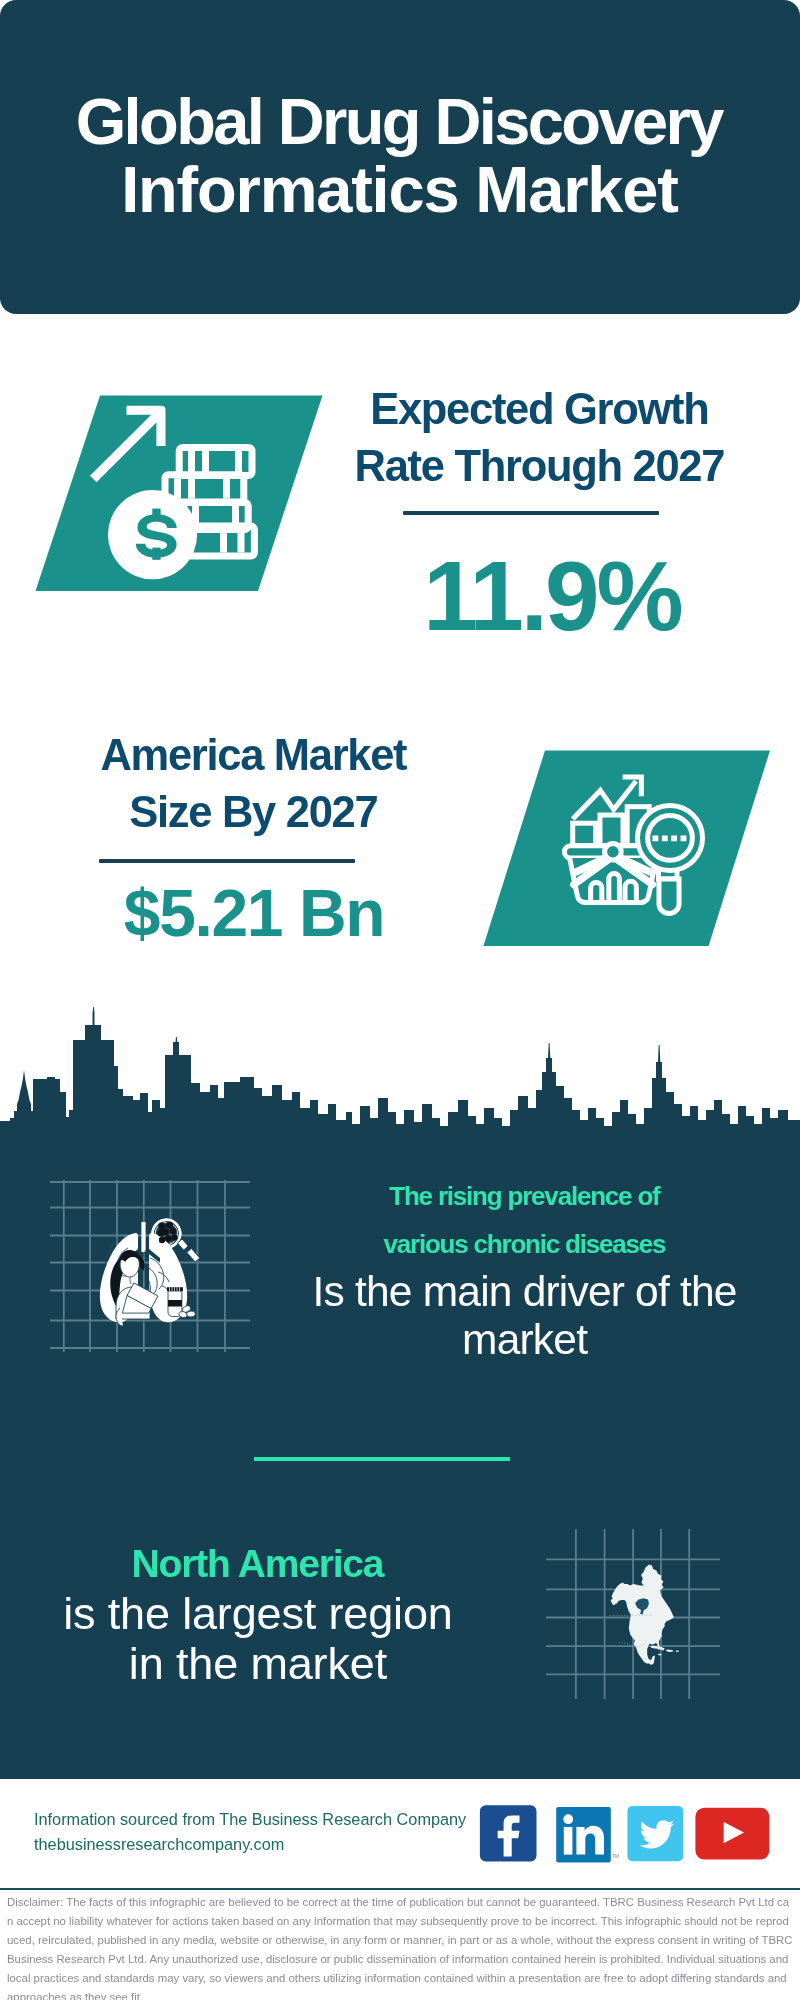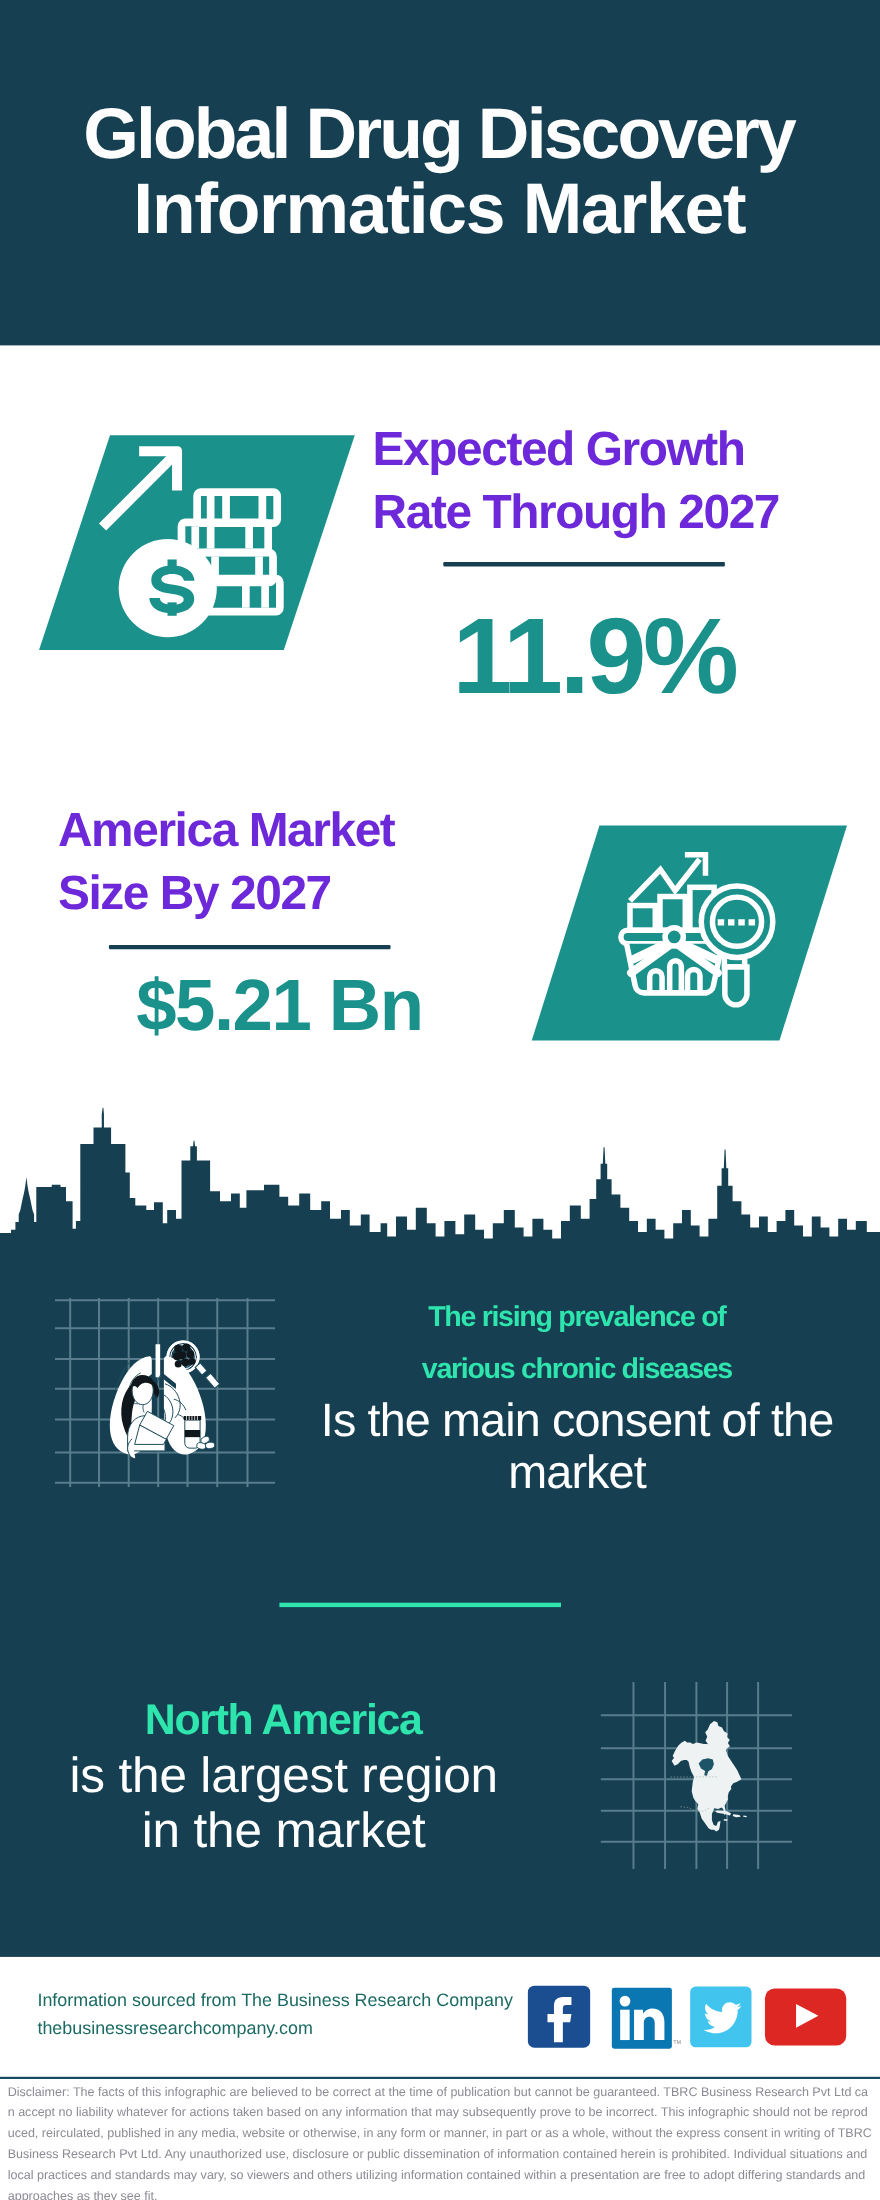--- a/index.html
+++ b/index.html
@@ -2,28 +2,28 @@
 <html><head>
 <meta charset="utf-8">
 <style>
   html,body{margin:0;padding:0;}
   body{width:800px;height:2000px;background:#ffffff;
        font-family:"Liberation Sans",sans-serif;overflow:hidden;
        -webkit-font-smoothing:antialiased;}
   .page{position:relative;width:800px;height:2000px;background:#fff;}
 
   
-  .hdr{position:absolute;left:0;top:0;width:800px;height:314px;background:#164052;}
+  .hdr{position:absolute;left:0;top:0;width:800px;height:314px;background:#164052;border-radius:16px;}
   .hdr-t1,.hdr-t2{position:absolute;left:0;width:800px;text-align:center;color:#fefefe;
        font-size:65px;font-weight:bold;white-space:nowrap;line-height:1;}
   .hdr-t1{top:89px;letter-spacing:-2.6px;text-indent:-2.6px;}
   .hdr-t2{top:157px;letter-spacing:-1.2px;text-indent:-1.2px;}
 
   
-  .statheadline{position:absolute;text-align:left;color:#6d28d9;font-size:43.5px;
+  .statheadline{position:absolute;text-align:center;color:#0c4a6e;font-size:43.5px;
        font-weight:bold;white-space:nowrap;letter-spacing:-1.3px;text-indent:-1.3px;line-height:1;}
   .rule{position:absolute;height:4px;background:#164052;border-radius:1px;}
   .bignum{position:absolute;text-align:center;color:#1b918b;font-weight:bold;
        white-space:nowrap;line-height:1;}
 
   
   .para{position:absolute;overflow:visible;}
 
   
   .darkzone{position:absolute;left:0;width:800px;background:#164052;}
@@ -73,21 +73,21 @@
     <g fill="#1b918b">
       <rect x="122.3" y="116.6" width="8.3" height="9"></rect>
       <rect x="122.3" y="155.6" width="8.3" height="12.2"></rect>
       <path d="M126.4 122.2 c-11.1 0 -18.9 5.4 -18.9 13 c0 7.7 6.7 11 18.1 12.6 c8.6 1.3 11.4 2.7 11.4 5.2 c0 2.9 -4.1 4.9 -10.5 4.9 c-6.8 0 -10.9 -2.2 -11.2 -6.2 h-9.6 c0.4 8.3 8.5 14 20.8 14 c11.9 0 20.1 -5.3 20.1 -13.1 c0 -8.1 -7.2 -11.2 -19 -12.9 c-8.6 -1.3 -10.9 -2.7 -10.9 -5.1 c0 -2.7 3.7 -4.8 9.8 -4.8 c6.4 0 10.2 2.2 10.7 6.2 h9.6 c-0.5 -8.3 -8.3 -13.8 -20.4 -13.8 Z"></path>
     </g>
   </svg>
 
   <div class="statheadline" style="left:340px;top:388px;width:400px;">Expected Growth</div>
   <div class="statheadline" style="left:340px;top:445px;width:400px;">Rate Through 2027</div>
   <div class="rule" style="left:403px;top:511px;width:256px;"></div>
-  <div class="bignum" style="left:340px;top:547px;width:400px;font-size:98px;letter-spacing:-3px;">11.9%</div>
+  <div class="bignum" style="left:352px;top:547px;width:400px;font-size:98px;letter-spacing:-3px;">11.9%</div>
 
   <div class="statheadline" style="left:54px;top:734px;width:400px;">America Market</div>
   <div class="statheadline" style="left:54px;top:791px;width:400px;">Size By 2027</div>
   <div class="rule" style="left:99px;top:859px;width:256px;"></div>
   <div class="bignum" style="left:54px;top:880px;width:400px;font-size:66px;letter-spacing:-1.4px;">$5.21 Bn</div>
 
   <svg class="para" style="left:478px;top:747px;" width="300" height="205" viewBox="0 0 300 205">
     <polygon points="67,3.4 292,3.4 230.6,199 5.4,199" fill="#1b918b"></polygon>
     <g fill="none" stroke="#ffffff" stroke-width="5.6" stroke-linecap="butt" stroke-linejoin="miter" transform="translate(18.1,2.9) scale(0.891)">
 
@@ -181,21 +181,21 @@
         <ellipse cx="136.5" cy="129" rx="4.2" ry="2.9" transform="rotate(-25 136.5 129)"></ellipse>
         <ellipse cx="133" cy="134.5" rx="4.2" ry="2.9" transform="rotate(12 133 134.5)"></ellipse>
         <ellipse cx="141" cy="134" rx="4.2" ry="2.9" transform="rotate(-8 141 134)"></ellipse>
       </g>
     </g>
   </svg>
 
   <div class="msg" style="left:285px;top:1172px;width:480px;">
     <div class="hl">The rising prevalence of</div>
     <div class="hl">various chronic diseases</div>
-    <div class="sub">Is the main consent of the</div>
+    <div class="sub">Is the main driver of the</div>
     <div class="sub">market</div>
   </div>
 
   <div class="divider2" style="left:254px;top:1457px;width:256px;"></div>
 
   <div class="msg msg2" style="left:18px;top:1539px;width:480px;">
     <div class="hl">North America</div>
     <div class="sub">is the largest region</div>
     <div class="sub">in the market</div>
   </div>

